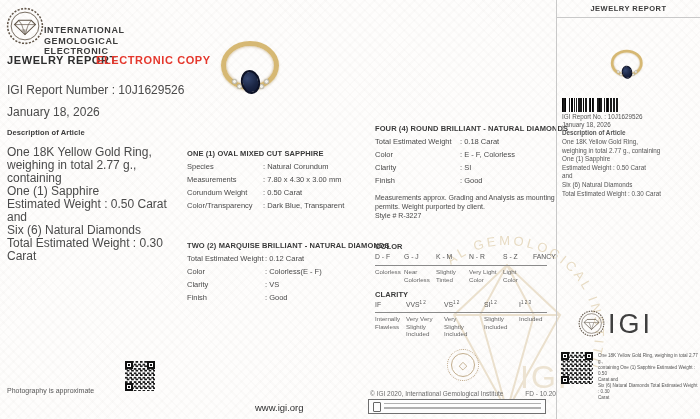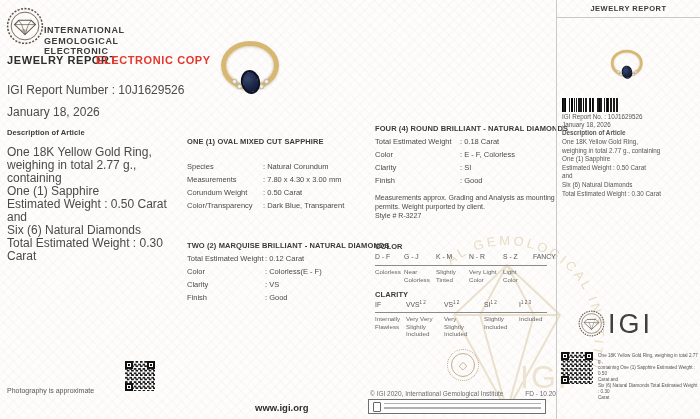--- a/index.html
+++ b/index.html
@@ -50,21 +50,21 @@
   
   .seal { position:absolute; width:32px; height:32px; border-radius:50%;
     border:1.5px dotted #ad9068; display:flex; align-items:center; justify-content:center; opacity:.8; }
   .seal-inner { width:24px; height:24px; border:1px solid #b39a72; border-radius:50%;
     display:flex; align-items:center; justify-content:center; color:#a98e62; font-size:11px; }
   
   .disclaimer-box { position:absolute; border:1px solid #6f6f6f; background:#fdfdfd; display:flex; align-items:center; padding:2px 4px; gap:3px; }
   .doc-icon { width:8px; height:10px; border:1px solid #666; border-radius:1px; flex:0 0 auto; }
   .microtext { flex:1; height:7px;
     background:repeating-linear-gradient(180deg,#9d9d9d 0 1.5px, transparent 1.5px 4.5px); opacity:.8; }
-  .website { font-size:9.5px; font-weight:bold; color:#2f2f2f; }
+  .website { font-size:9.5px; font-weight:normal; color:#2f2f2f; }
   
   .stub-t { font-size:6.3px; line-height:8.6px; color:#555; }
   .stub-title { font-size:7.5px; font-weight:bold; letter-spacing:0.5px; color:#3a3a3a; }
   .stub-brand { font-size:27px; color:#3f3f3f; letter-spacing:3px; font-family:"Liberation Sans",sans-serif; }
   .tiny-summary { font-size:4.6px; line-height:6px; color:#555; }
   .divider-v { position:absolute; border-left:1px solid #c9c9c9; }
   .divider-h { position:absolute; border-top:1px solid #c9c9c9; }
 </style>
 </head>
 <body>
@@ -122,21 +122,21 @@
   <div class="abs" style="left:7px; top:146px; width:170px;">
     <div class="t75">One 18K Yellow Gold Ring,</div>
     <div class="t75">weighing in total 2.77 g., containing</div>
     <div class="t75">One (1) Sapphire</div>
     <div class="t75">Estimated Weight : 0.50 Carat</div>
     <div class="t75">and</div>
     <div class="t75">Six (6) Natural Diamonds</div>
     <div class="t75">Total Estimated Weight : 0.30 Carat</div>
   </div>
 
-  <div class="abs sechead" style="left:187px; top:137px;">ONE (1) OVAL MIXED CUT SAPPHIRE</div>
+  <div class="abs sechead" style="left:187px; top:149px;">ONE (1) OVAL MIXED CUT SAPPHIRE</div>
   <div class="abs" style="left:187px; top:162px; width:180px;">
     <div class="kv">
         <span class="k" style="width:76px">Species</span>
         <span class="v">: Natural Corundum</span>
       </div>
     <div class="kv">
         <span class="k" style="width:76px">Measurements</span>
         <span class="v">: 7.80 x 4.30 x 3.00 mm</span>
       </div>
     <div class="kv">

